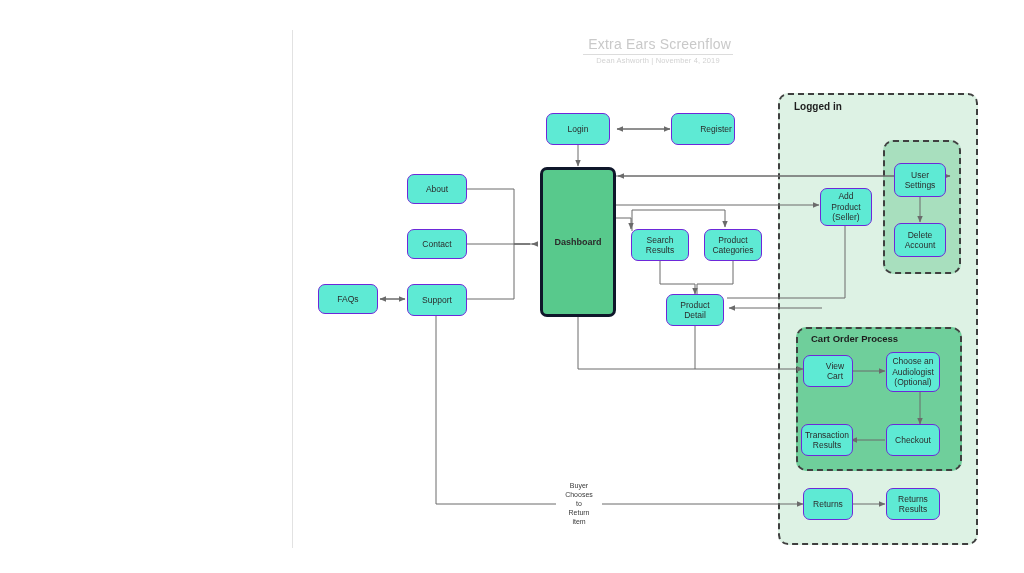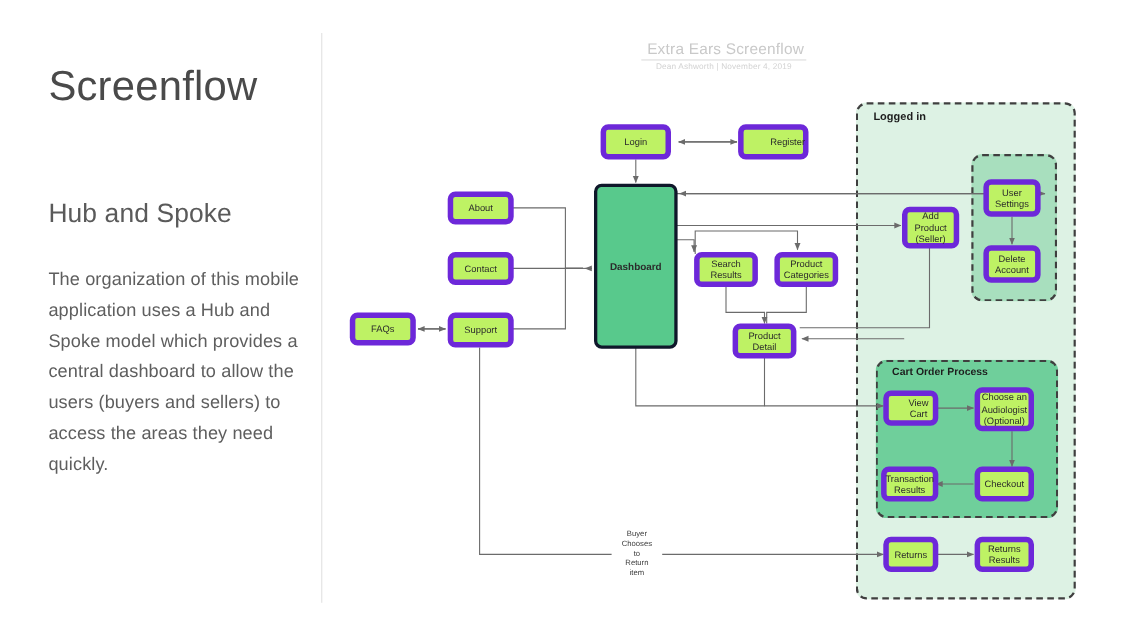--- a/index.html
+++ b/index.html
@@ -53,22 +53,22 @@
   
   .group{position:absolute;border:2px dashed #3f3f3f;border-radius:10px;}
   .group-label{
     position:absolute;font-weight:bold;color:#1d1d1d;
     white-space:nowrap;
   }
 
   
   .node{
     position:absolute;
-    background:#bef264;
-    border:5px solid #6d28d9;
+    background:#5eead4;
+    border:1px solid #6d28d9;
     border-radius:7px;
     display:flex;align-items:center;justify-content:center;
     text-align:center;
     font-size:8.5px;
     line-height:10.5px;
     color:#2b2b2b;
     box-sizing:border-box;
     padding:2px;
   }
   .node.dash{
@@ -80,25 +80,20 @@
   .edge-label{
     position:absolute;text-align:center;font-size:7px;line-height:9px;
     color:#3a3a3a;background:#ffffff;
   }
 </style>
 </head>
 <body>
 
 <div id="root">
 
-  <div class="left-panel">
-    <div class="slide-title">Screenflow</div>
-    <div class="slide-subtitle">Hub and Spoke</div>
-    <div class="slide-body">The organization of this mobile application uses a Hub and Spoke model which provides a central dashboard to allow the users (buyers and sellers) to access the areas they need quickly.</div>
-  </div>
   <div class="vdivider"></div>
 
   <div class="doc-title">Extra Ears Screenflow</div>
   <div class="doc-rule"></div>
   <div class="doc-sub">Dean Ashworth  |  November 4, 2019</div>
 
   <div class="canvas">
 
     <div class="group" style="left:496px;top:93px;width:196px;height:448px;background:#ddf2e4;">
     </div>

